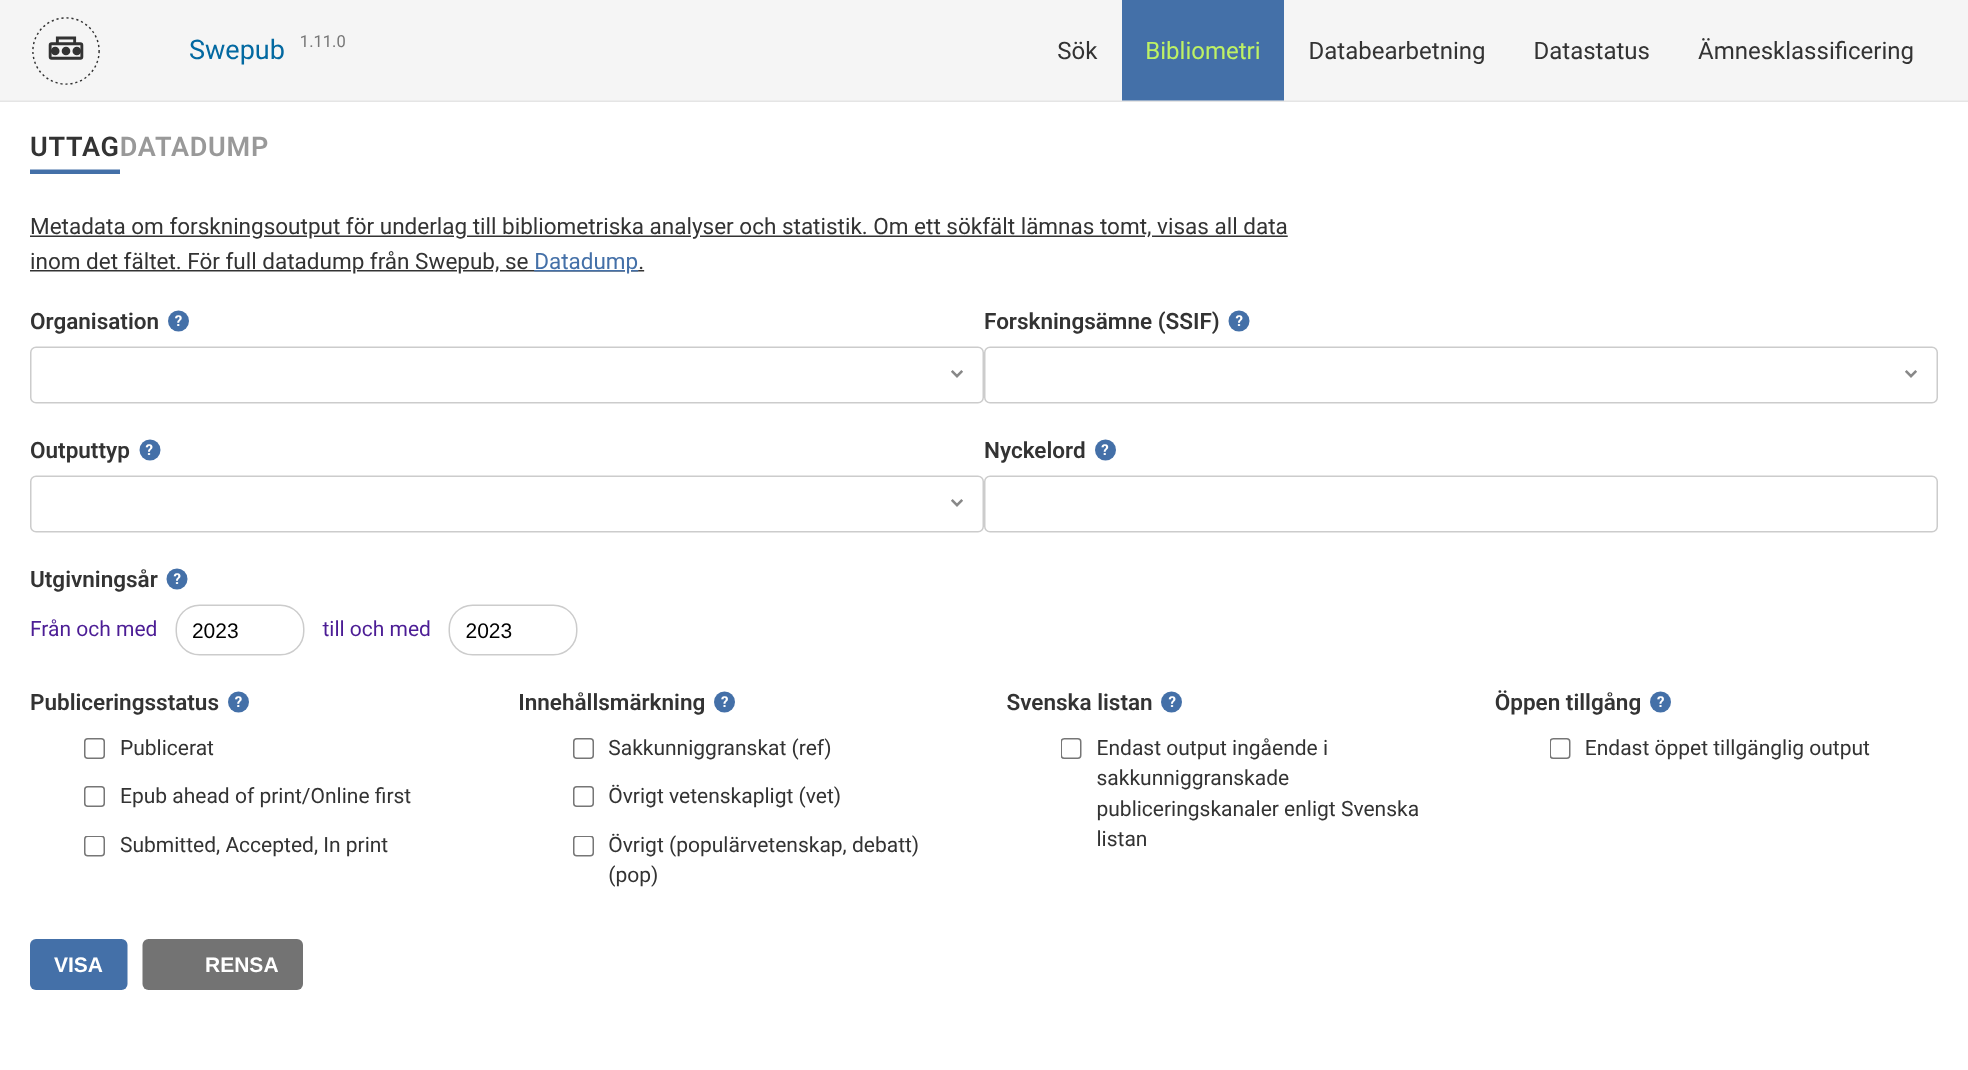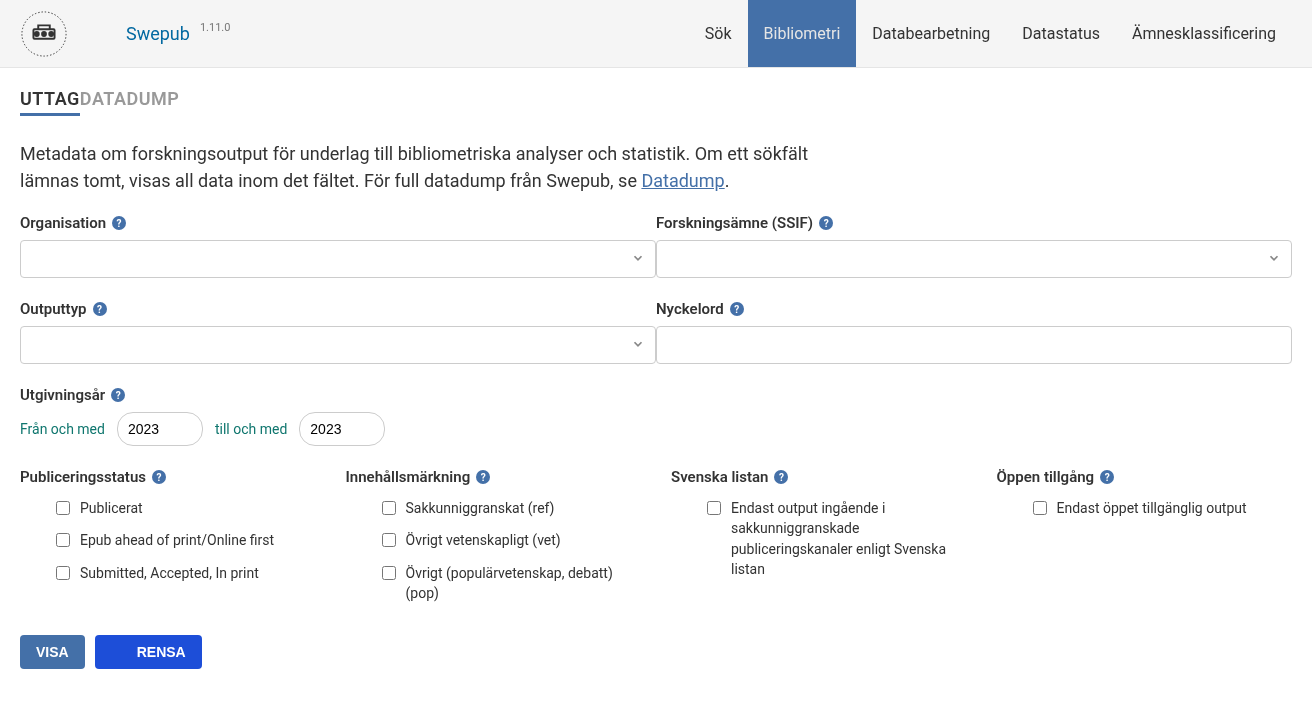--- a/index.html
+++ b/index.html
@@ -56,21 +56,21 @@
       display: flex;
       align-items: center;
       padding: 0 16px;
       height: 100%;
       color: #333;
       font-size: 16px;
       cursor: pointer;
     }
     .nav-item.active {
       background: #4470a8;
-      color: #e5e5e5;
+      color: #bef264;
     }
     .main {
       padding: 20px;
     }
     .tabs {
       display: flex;
       margin-bottom: 24px;
     }
     .tab {
       font-size: 18px;
@@ -78,24 +78,25 @@
       color: #999;
       cursor: pointer;
       padding-bottom: 4px;
       letter-spacing: 0.5px;
     }
     .tab.active {
       color: #333;
       border-bottom: 3px solid #4470a8;
     }
     .description {
-      font-size: 18px;
+      font-size: 15px;
       line-height: 1.5;
       margin-bottom: 20px;
       max-width: 850px;
+      text-decoration: underline;
     }
     .description a {
       color: #4470a8;
       text-decoration: underline;
     }
     .form-row {
       display: flex;
       margin-bottom: 22px;
     }
     .form-col {
@@ -141,21 +142,21 @@
       right: 10px;
       color: #888;
     }
     .year-row {
       display: flex;
       align-items: center;
       gap: 12px;
     }
     .year-label-small {
       font-size: 14px;
-      color: #0f766e;
+      color: #4c1d95;
     }
     .year-input {
       width: 86px;
       height: 34px;
       border: 1px solid #ccc;
       border-radius: 16px;
       padding: 0 10px;
       font-size: 14px;
     }
     .checkboxes-row {
@@ -196,21 +197,21 @@
       border: none;
       font-size: 14px;
       font-weight: 600;
       cursor: pointer;
       color: #fff;
     }
     .btn-primary {
       background: #4470a8;
     }
     .btn-danger {
-      background: #1d4ed8;
+      background: #737373;
       padding-left: 42px;
     }
   </style>
 </head>
 <body>
 
 <div class="header">
   <div class="header-left">
     <div class="logo">
       <svg viewBox="0 0 100 100">

